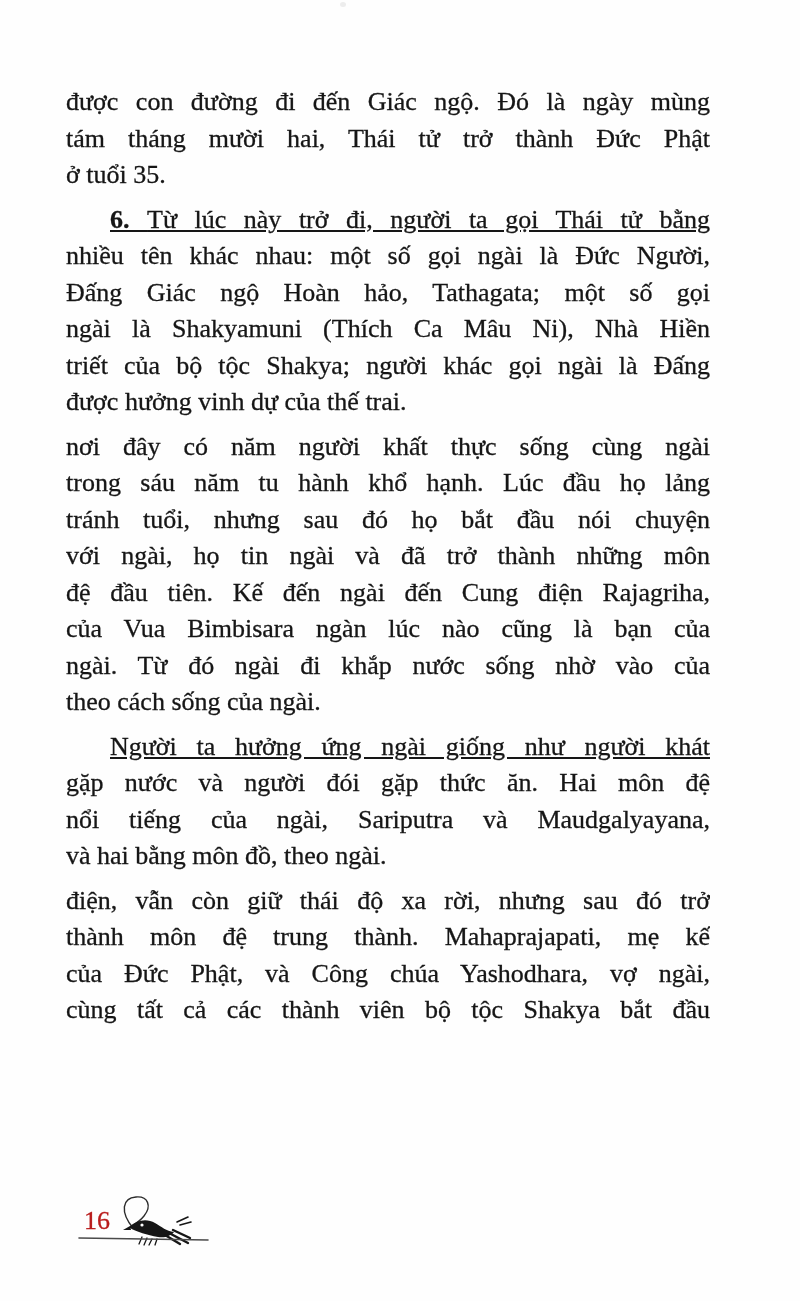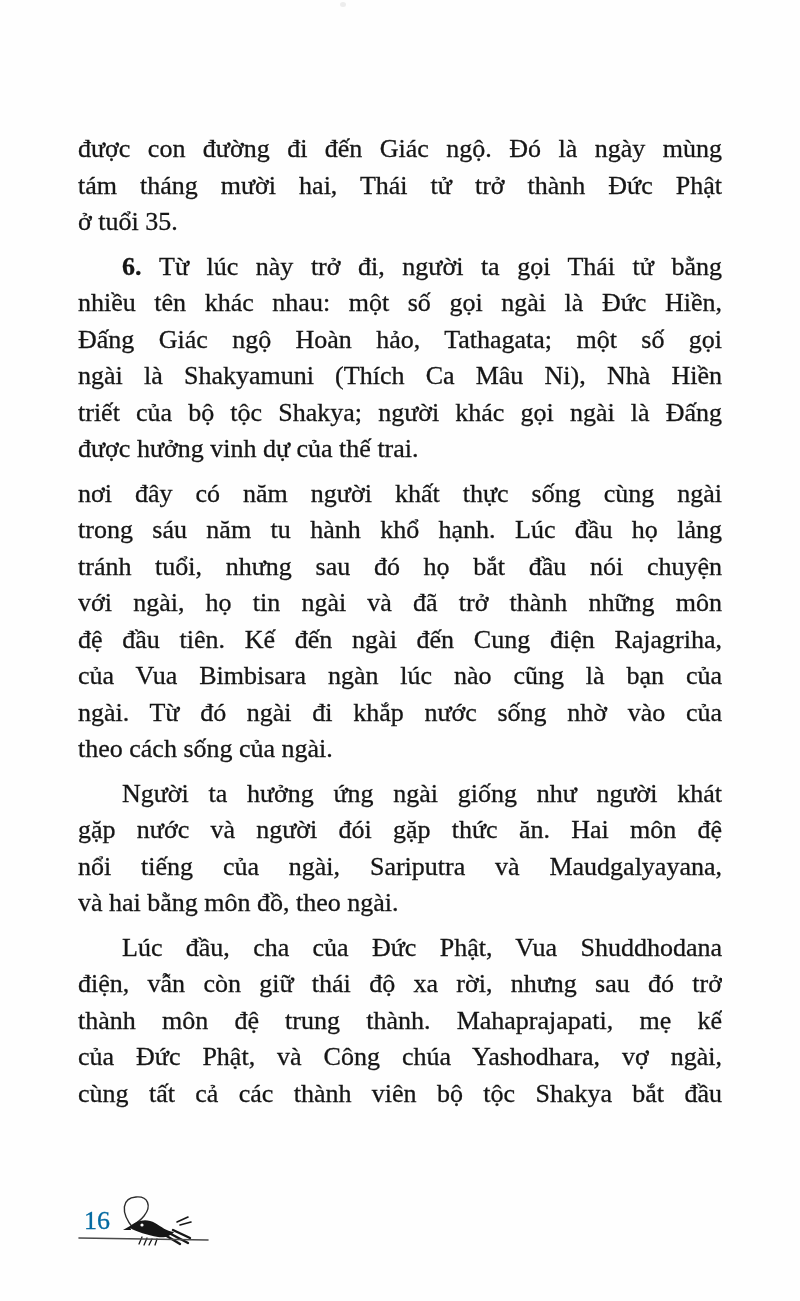--- a/index.html
+++ b/index.html
@@ -11,61 +11,61 @@
     position: relative;
     width: 800px;
     height: 1301px;
     background: #fefefe;
     overflow: hidden;
     font-family: "Liberation Serif", "DejaVu Serif", serif;
     color: #161616;
   }
   #page-text {
     position: absolute;
-    left: 78px;
+    left: 66px;
     top: 84px;
     width: 644px;
-    margin-top: 47px;
   }
   .para {
     margin: 0 0 8px 0;
   }
   .line {
     font-size: 26px;
     line-height: 36.5px;
     height: 36.5px;
     overflow: hidden;
     text-align: justify;
     text-align-last: justify;
     -webkit-text-stroke: 0.3px currentColor;
     white-space: normal;
   }
   .line.lastline {
     text-align-last: left;
   }
   .para.indent .line.firstline {
     padding-left: 44px;
+    text-decoration: underline;
   }
   .line b {
     font-weight: bold;
   }
   #footer {
     position: absolute;
     left: 76px;
     top: 1192px;
     width: 160px;
     height: 60px;
   }
   #page-number {
     position: absolute;
     left: 8px;
     top: 14px;
     font-size: 26px;
     -webkit-text-stroke: 0.3px currentColor;
-    color: #0369a1;
+    color: #b91c1c;
   }
   #footer-art {
     position: absolute;
     left: 0;
     top: 0;
   }
   
   #scan-mark {
     position: absolute;
     left: 340px;
@@ -83,21 +83,21 @@
   <div id="scan-mark"></div>
 
   <div id="page-text">
       <div class="para">
         <div class="line firstline">được con đường đi đến Giác ngộ. Đó là ngày mùng</div>
         <div class="line">tám tháng mười hai, Thái tử trở thành Đức Phật</div>
         <div class="line lastline">ở tuổi 35.</div>
       </div>
       <div class="para indent">
         <div class="line firstline"><b>6. </b>Từ lúc này trở đi, người ta gọi Thái tử bằng</div>
-        <div class="line">nhiều tên khác nhau: một số gọi ngài là Đức Hiền,</div>
+        <div class="line">nhiều tên khác nhau: một số gọi ngài là Đức Người,</div>
         <div class="line">Đấng Giác ngộ Hoàn hảo, Tathagata; một số gọi</div>
         <div class="line">ngài là Shakyamuni (Thích Ca Mâu Ni), Nhà Hiền</div>
         <div class="line">triết của bộ tộc Shakya; người khác gọi ngài là Đấng</div>
         <div class="line lastline">được hưởng vinh dự của thế trai.</div>
       </div>
       <div class="para indent">
         <div class="line">nơi đây có năm người khất thực sống cùng ngài</div>
         <div class="line">trong sáu năm tu hành khổ hạnh. Lúc đầu họ lảng</div>
         <div class="line">tránh tuổi, nhưng sau đó họ bắt đầu nói chuyện</div>
         <div class="line">với ngài, họ tin ngài và đã trở thành những môn</div>
@@ -106,21 +106,20 @@
         <div class="line">ngài. Từ đó ngài đi khắp nước sống nhờ vào của</div>
         <div class="line lastline">theo cách sống của ngài.</div>
       </div>
       <div class="para indent">
         <div class="line firstline">Người ta hưởng ứng ngài giống như người khát</div>
         <div class="line">gặp nước và người đói gặp thức ăn. Hai môn đệ</div>
         <div class="line">nổi tiếng của ngài, Sariputra và Maudgalyayana,</div>
         <div class="line lastline">và hai bằng môn đồ, theo ngài.</div>
       </div>
       <div class="para indent">
-        <div class="line firstline">Lúc đầu, cha của Đức Phật, Vua Shuddhodana</div>
         <div class="line">điện, vẫn còn giữ thái độ xa rời, nhưng sau đó trở</div>
         <div class="line">thành môn đệ trung thành. Mahaprajapati, mẹ kế</div>
         <div class="line">của Đức Phật, và Công chúa Yashodhara, vợ ngài,</div>
         <div class="line">cùng tất cả các thành viên bộ tộc Shakya bắt đầu</div>
       </div>
     </div>
 
   <div id="footer">
     <span id="page-number">16</span>
     <svg id="footer-art" width="150" height="58" viewBox="0 0 150 58">

